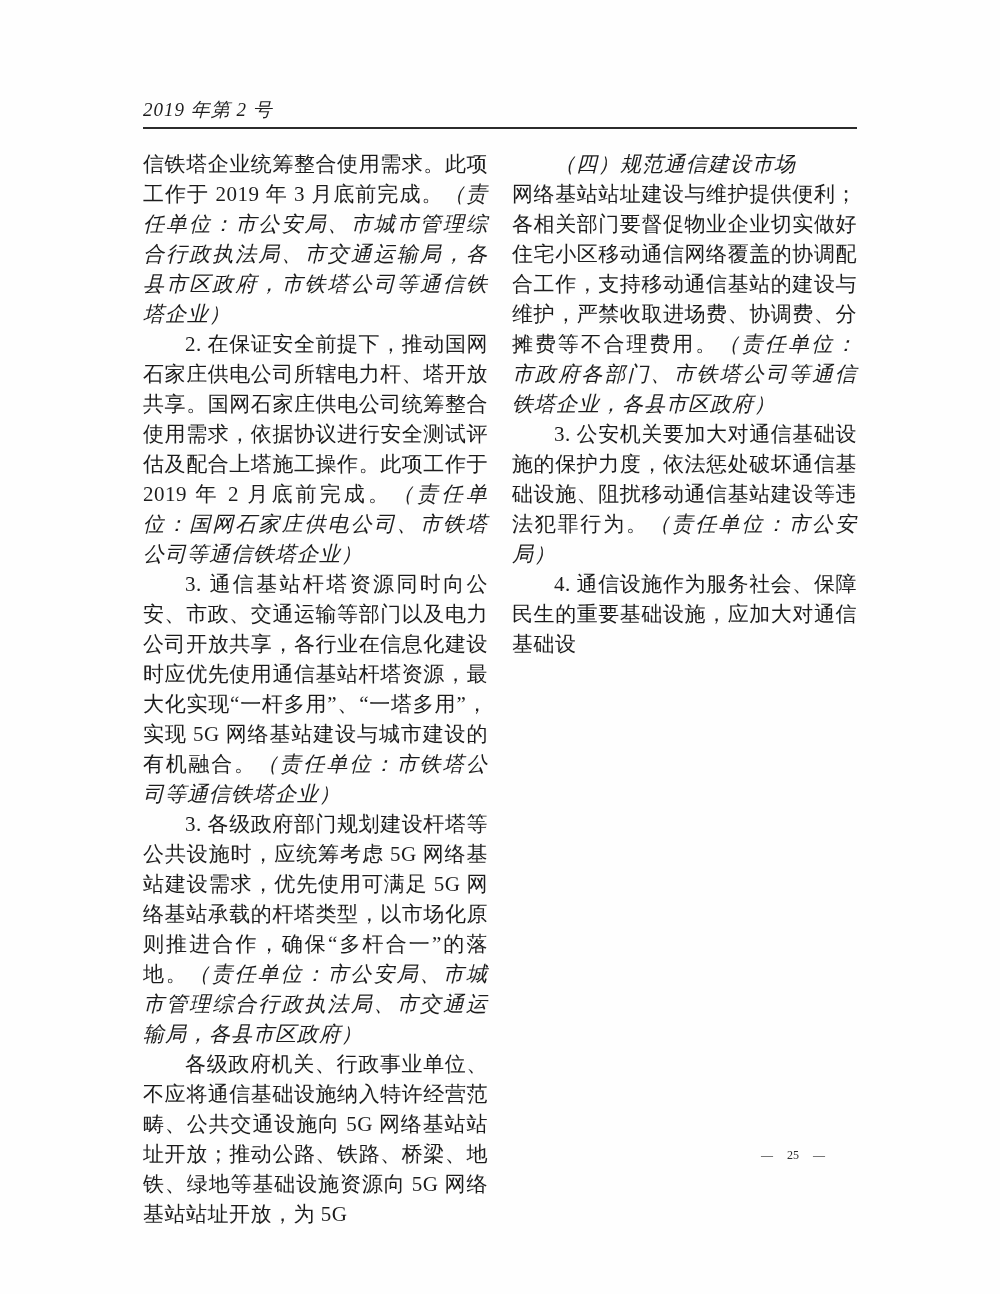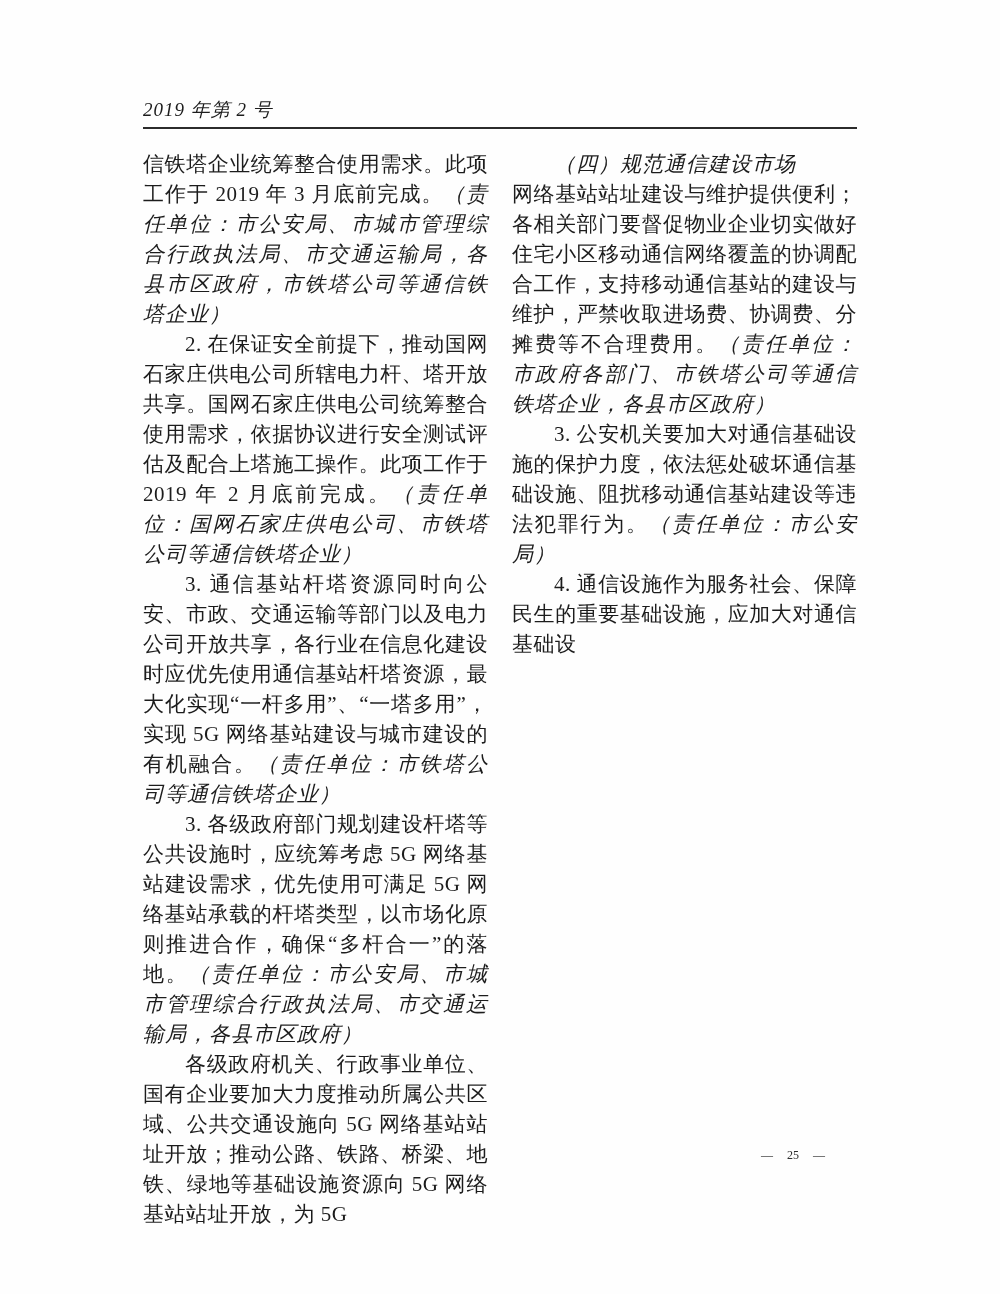--- a/index.html
+++ b/index.html
@@ -80,21 +80,21 @@
   </header>
 
   <div class="header-rule"></div>
 
   <main class="columns">
     <section class="col">
         <p class="para"><span>信铁塔企业统筹整合使用需求。此项工作于 2019 年 3 月底前完成。</span><span class="kai">（责任单位：市公安局、市城市管理综合行政执法局、市交通运输局，各县市区政府，市铁塔公司等通信铁塔企业）</span></p>
         <p class="para indent"><span>2. 在保证安全前提下，推动国网石家庄供电公司所辖电力杆、塔开放共享。国网石家庄供电公司统筹整合使用需求，依据协议进行安全测试评估及配合上塔施工操作。此项工作于 2019 年 2 月底前完成。</span><span class="kai">（责任单位：国网石家庄供电公司、市铁塔公司等通信铁塔企业）</span></p>
         <p class="para indent"><span>3. 通信基站杆塔资源同时向公安、市政、交通运输等部门以及电力公司开放共享，各行业在信息化建设时应优先使用通信基站杆塔资源，最大化实现“一杆多用”、“一塔多用”，实现 5G 网络基站建设与城市建设的有机融合。</span><span class="kai">（责任单位：市铁塔公司等通信铁塔企业）</span></p>
         <p class="para indent"><span>3. 各级政府部门规划建设杆塔等公共设施时，应统筹考虑 5G 网络基站建设需求，优先使用可满足 5G 网络基站承载的杆塔类型，以市场化原则推进合作，确保“多杆合一”的落地。</span><span class="kai">（责任单位：市公安局、市城市管理综合行政执法局、市交通运输局，各县市区政府）</span></p>
-        <p class="para indent"><span>各级政府机关、行政事业单位、国有企业要加大力度推动所属公共区域、公共交通设施向 5G 网络基站站址开放；推动公路、铁路、桥梁、地铁、绿地等基础设施资源向 5G 网络基站站址开放，为 5G</span></p>
+        <p class="para indent"><span>各级政府机关、行政事业单位、不应将通信基础设施纳入特许经营范畴、公共交通设施向 5G 网络基站站址开放；推动公路、铁路、桥梁、地铁、绿地等基础设施资源向 5G 网络基站站址开放，为 5G</span></p>
       </section>
     <section class="col">
         <p class="para indent"><span class="kai">（四）规范通信建设市场</span></p>
         <p class="para"><span>网络基站站址建设与维护提供便利；各相关部门要督促物业企业切实做好住宅小区移动通信网络覆盖的协调配合工作，支持移动通信基站的建设与维护，严禁收取进场费、协调费、分摊费等不合理费用。</span><span class="kai">（责任单位：市政府各部门、市铁塔公司等通信铁塔企业，各县市区政府）</span></p>
         <p class="para indent"><span>3. 公安机关要加大对通信基础设施的保护力度，依法惩处破坏通信基础设施、阻扰移动通信基站建设等违法犯罪行为。</span><span class="kai">（责任单位：市公安局）</span></p>
         <p class="para indent"><span>4. 通信设施作为服务社会、保障民生的重要基础设施，应加大对通信基础设</span></p>
       </section>
   </main>
 
   <footer class="page-footer">

